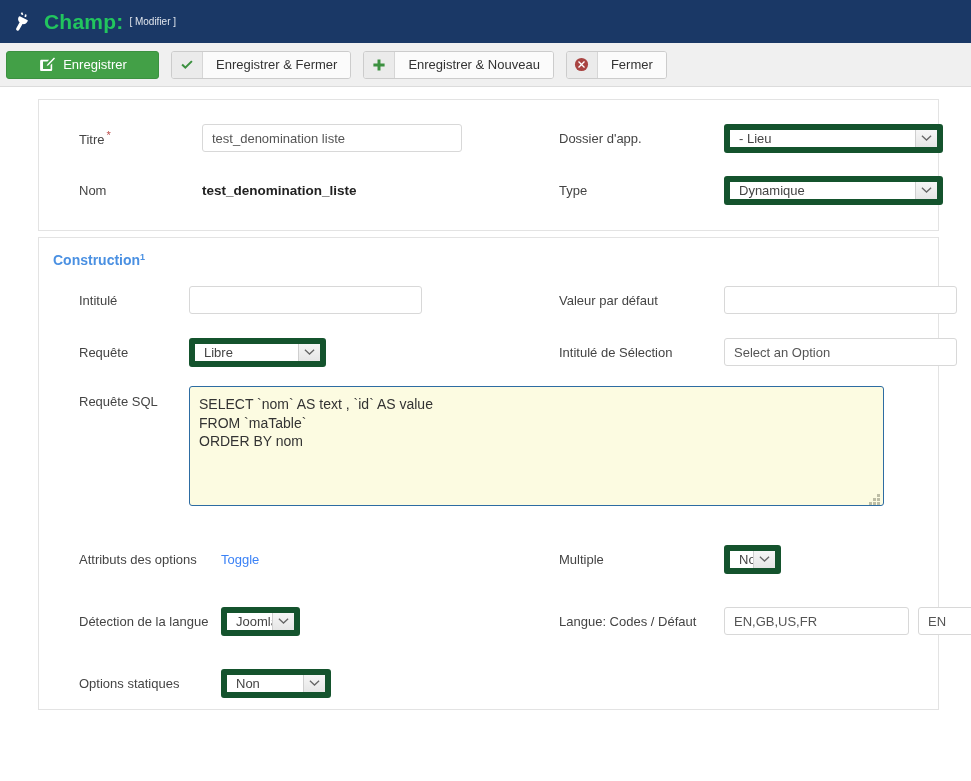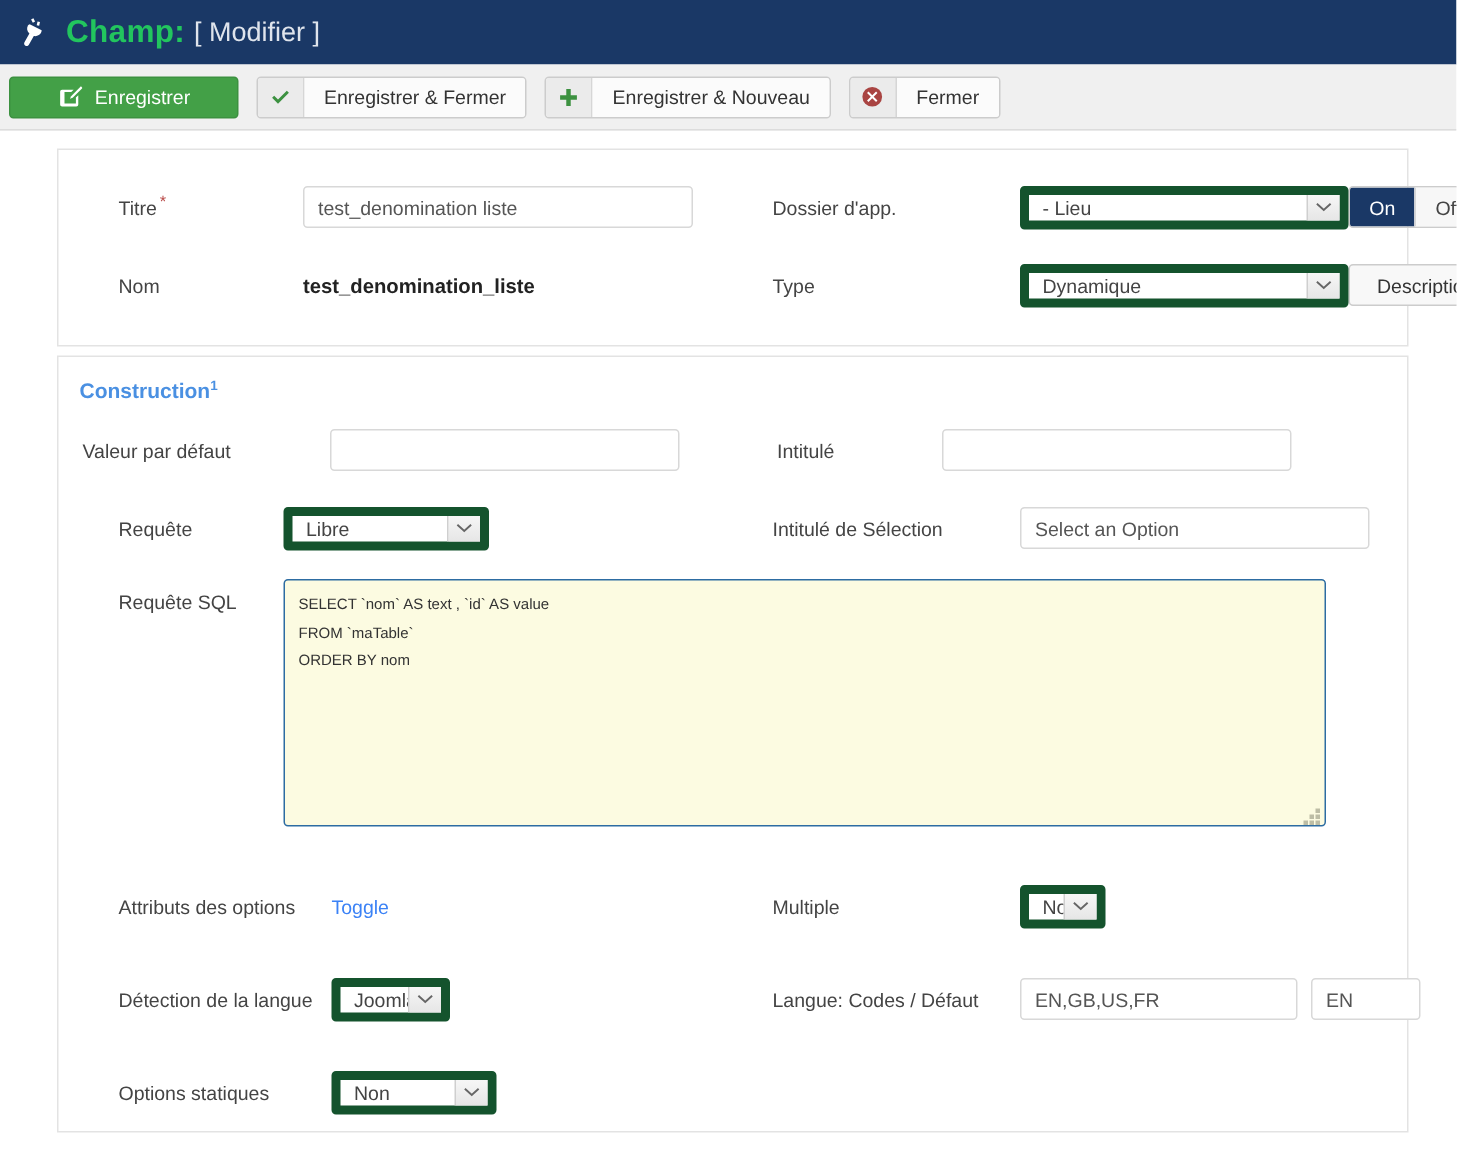--- a/index.html
+++ b/index.html
@@ -35,21 +35,21 @@
   }
   .header .title {
     color: #22c55e;
     font-size: 21px;
     margin-left: 8px;
     font-weight: bold;
     letter-spacing: 0.2px;
   }
   .header .subtitle {
     color: #dfe4ec;
-    font-size: 18px;
+    font-size: 10px;
     margin-left: 6px;
   }
 
   
   .toolbar {
     height: 44px;
     background: #f0f0f0;
     border-bottom: 1px solid #dcdcdc;
     display: flex;
     align-items: center;
@@ -127,20 +127,21 @@
     color: #4a90e2;
     font-size: 9px;
     vertical-align: super;
     font-weight: bold;
   }
 
   .row {
     display: flex;
     align-items: center;
     min-height: 52px;
+    gap: 44px;
   }
 
   .col {
     display: flex;
     align-items: center;
     box-sizing: border-box;
   }
   .col-left  { width: 460px; flex: 0 0 460px; padding-left: 40px; }
   .col-right { flex: 1 1 auto; padding-left: 16px; }
 
@@ -252,27 +253,27 @@
     font-size: 13.5px;
   }
 
   .link { color: #3b82f6; font-size: 13px; cursor: pointer; text-decoration: none; }
 
   
   .row-sql { align-items: center; padding-top: 8px; }
   .sqlwrap { position: relative; }
   .sqlarea {
     width: 695px;
-    height: 165px;
+    height: 120px;
     background: #fcfbe1;
     border: 1px solid #2d6ca2;
     border-radius: 3px;
     color: #333333;
     font-family: "Liberation Sans", sans-serif;
-    font-size: 10px;
+    font-size: 14px;
     line-height: 18.5px;
     padding: 8px 9px;
     box-sizing: border-box;
     resize: none;
     outline: none;
     overflow: hidden;
   }
   .grip {
     position: absolute;
     right: 4px;
@@ -396,27 +397,27 @@
 
   </div>
 
   <div class="panel panel-tabbed">
 
     <div class="tabhead">
       <span class="tablabel">Construction</span><span class="tabsup">1</span>
     </div>
 
     <div class="row">
+      <div class="col col-left">
+        <span class="lab lab-w2">Intitulé</span>
+        <input class="inp w-std" type="text" value="" style="">
+      </div>
       <div class="col col-right">
         <span class="lab lab-w4">Valeur par défaut</span>
         <input class="inp w-wide" type="text" value="" style="">
-      </div>
-      <div class="col col-left">
-        <span class="lab lab-w2">Intitulé</span>
-        <input class="inp w-std" type="text" value="" style="">
       </div>
     </div>
 
     <div class="row">
       <div class="col col-left">
         <span class="lab lab-w2">Requête</span>
         <span class="sel sel-requete">
           <span class="txt">Libre</span>
           <span class="arw">
             <svg width="11" height="8" viewBox="0 0 12 8">

